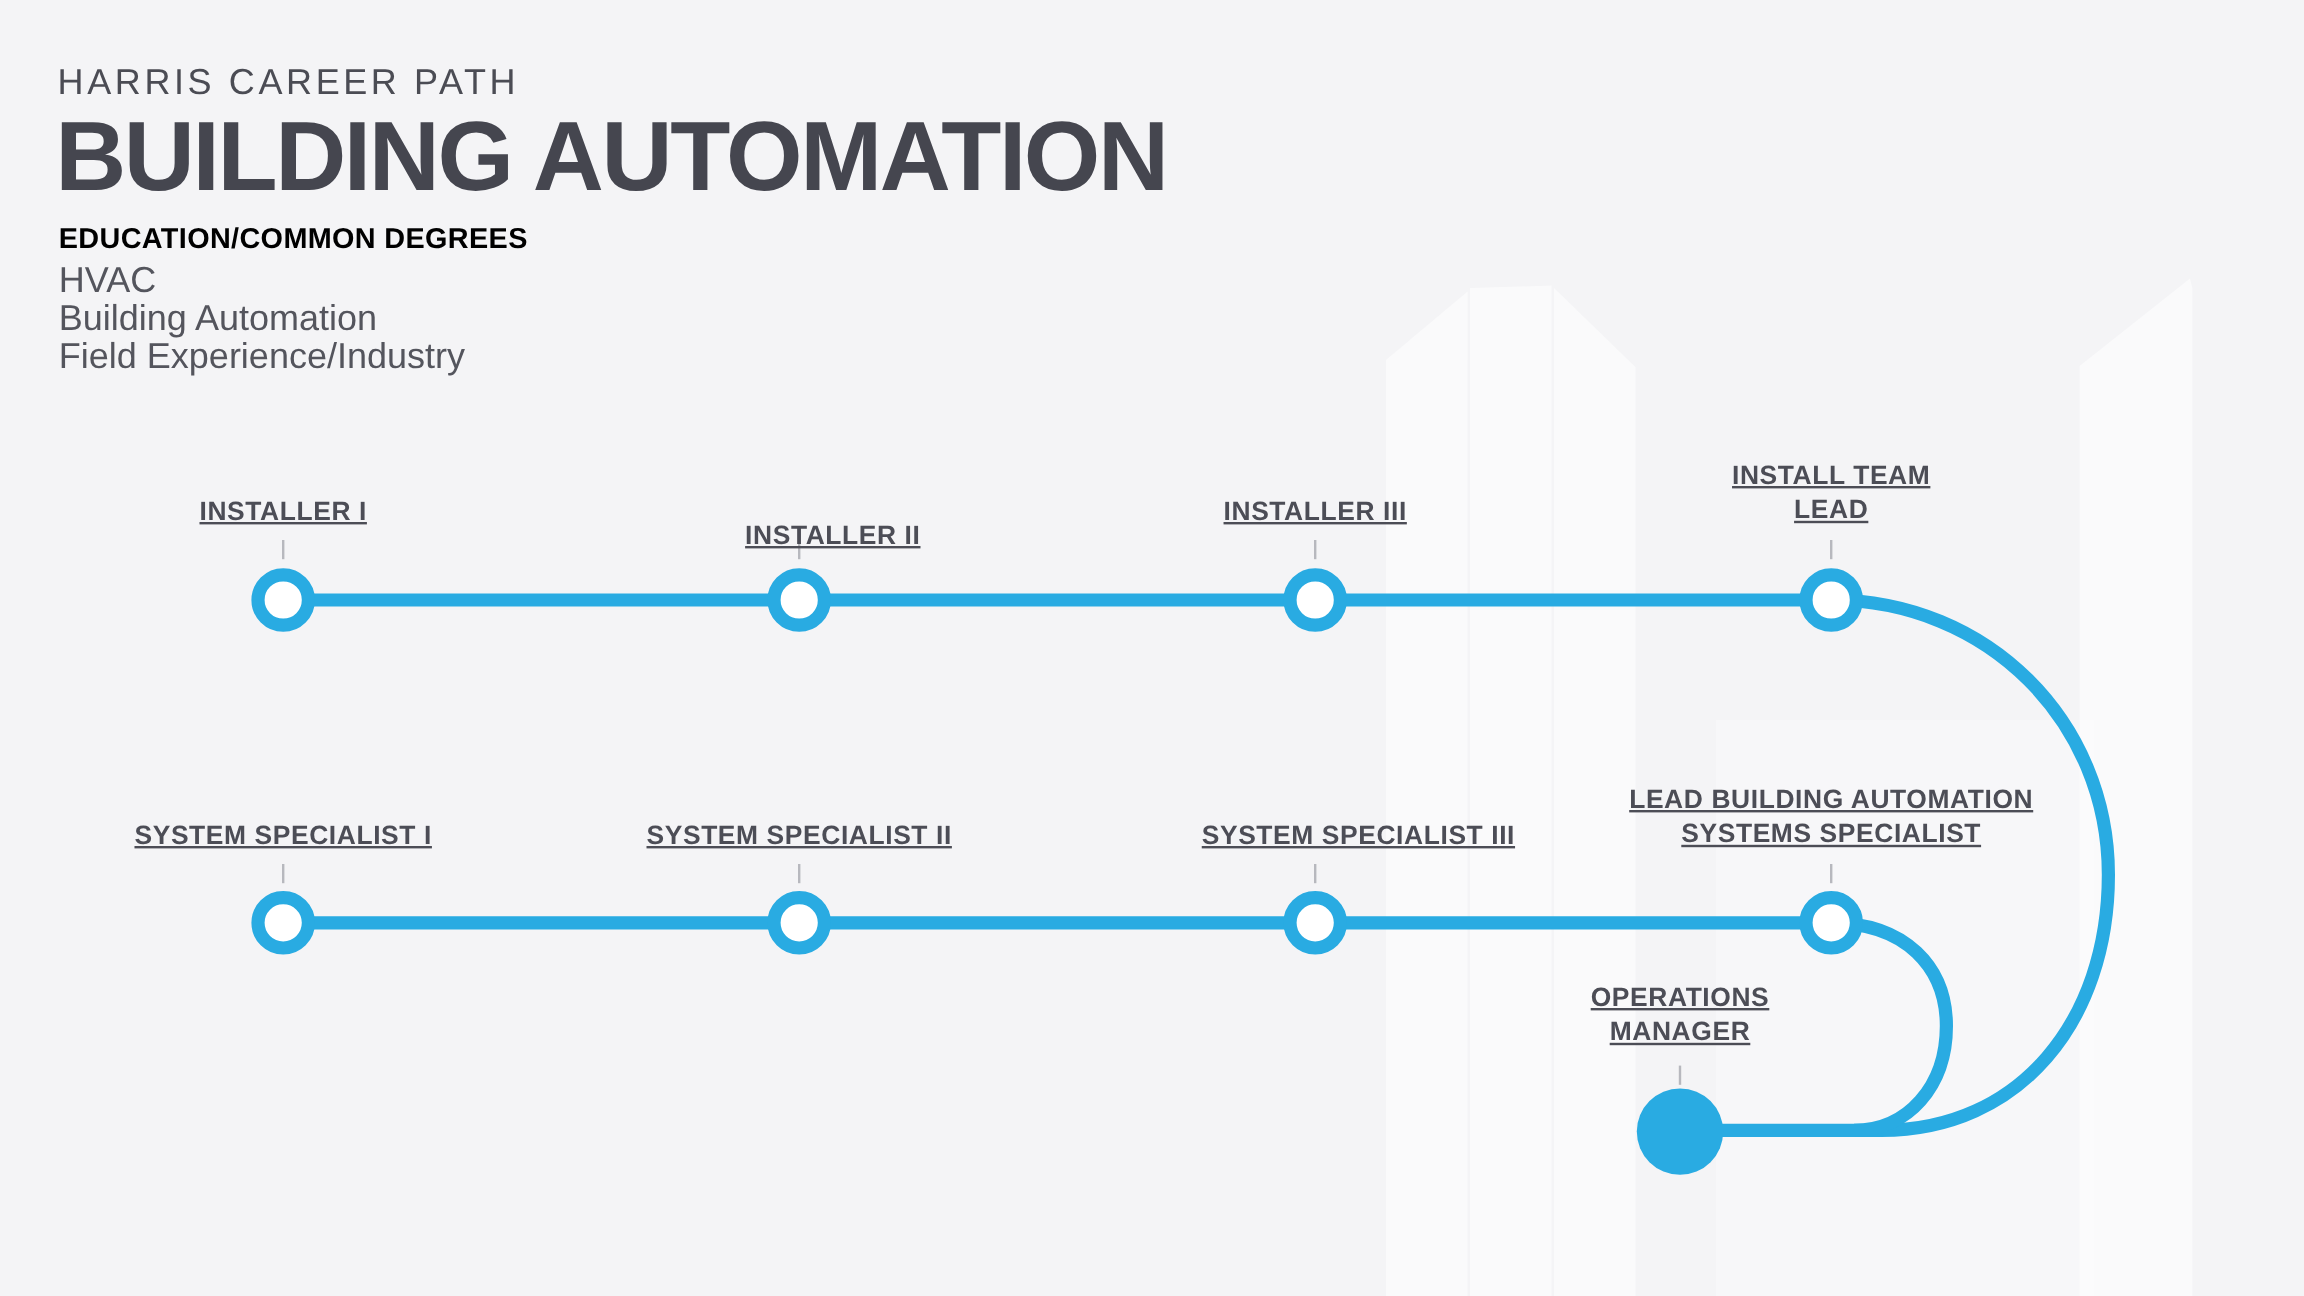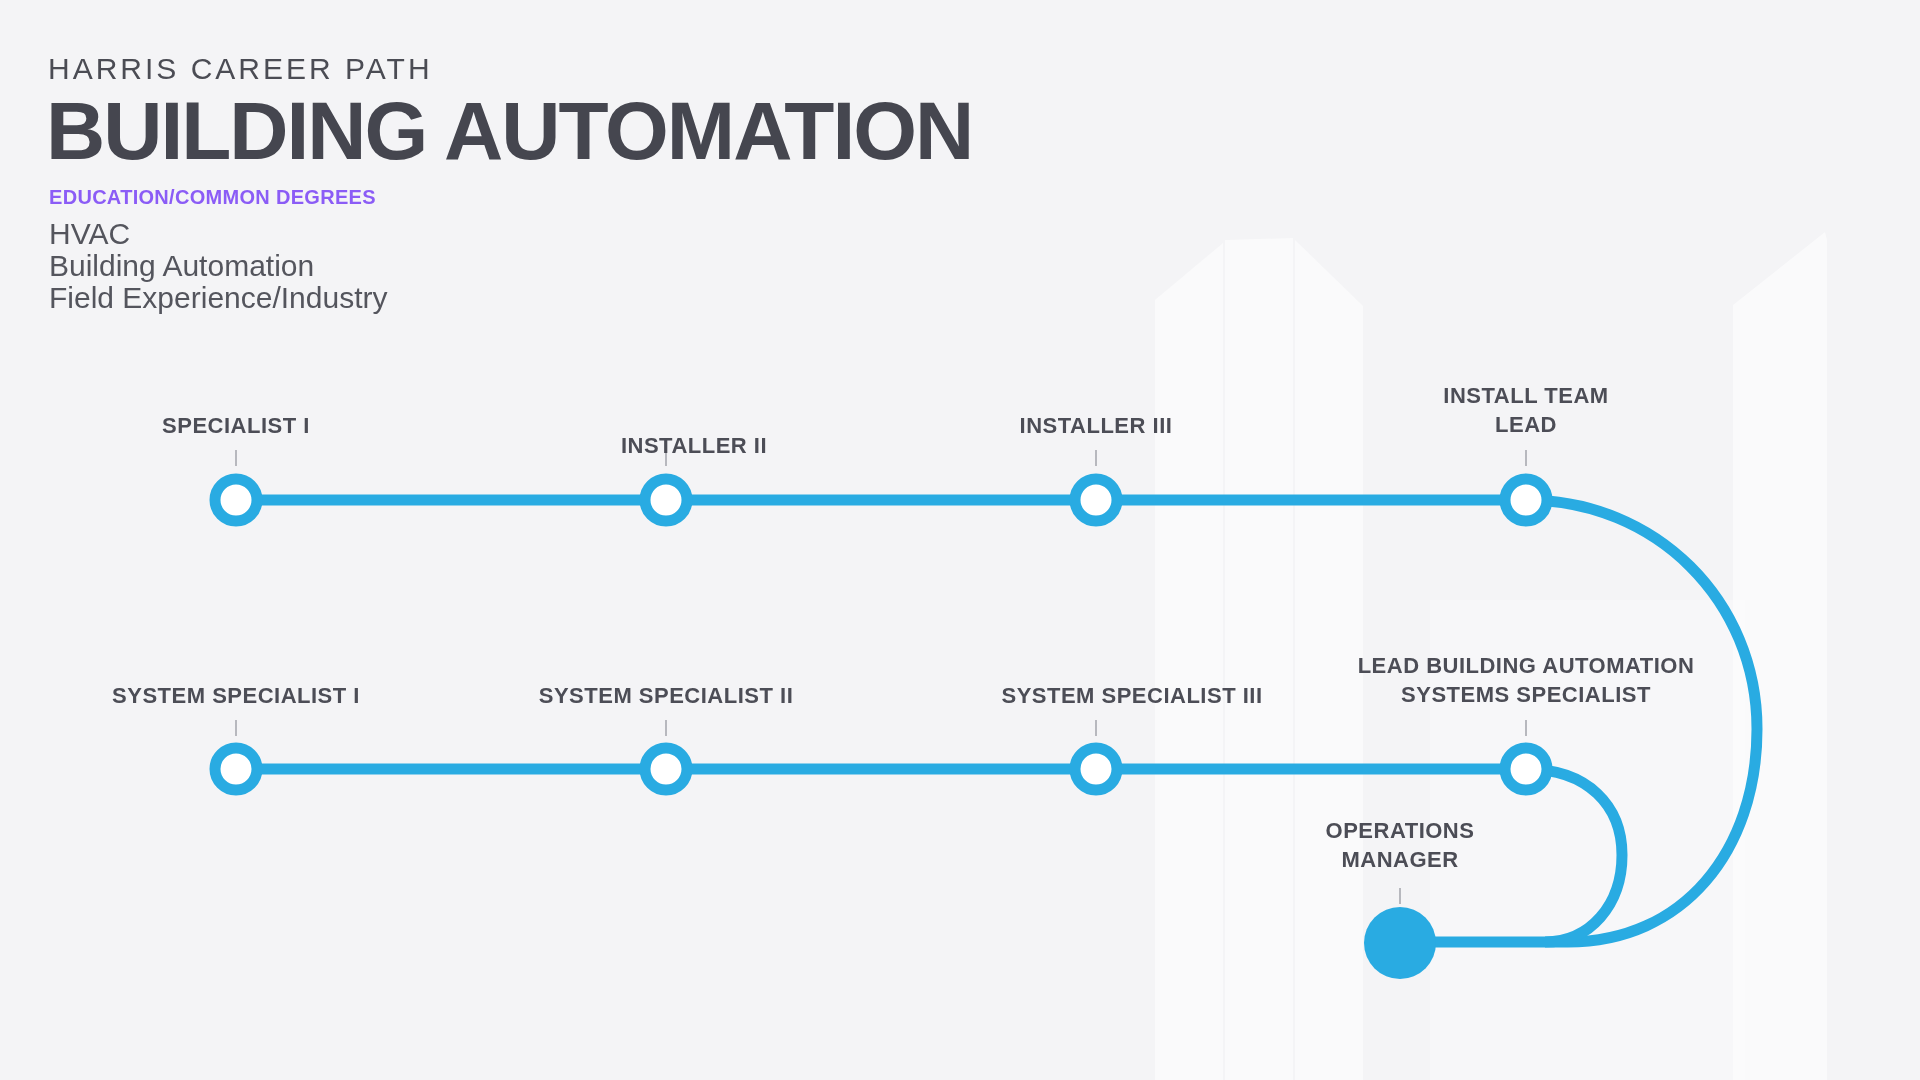--- a/index.html
+++ b/index.html
@@ -21,37 +21,37 @@
     font-size:30px;font-weight:400;letter-spacing:3px;
     color:#4b4c54;
   }
   .main-title{
     position:absolute;left:46px;top:84px;
     font-size:82px;font-weight:700;letter-spacing:-2px;
     color:#45464f;
   }
   .edu-heading{
     position:absolute;left:49px;top:186px;
-    font-size:20px;font-weight:700;letter-spacing:0.3px;
-    color:#8b5cf6;
+    font-size:24px;font-weight:700;letter-spacing:0.3px;
+    color:#000000;
   }
   .edu-items{
     position:absolute;left:49px;top:218px;
     font-size:30px;font-weight:400;line-height:32px;
     color:#54555d;
     white-space:pre-line;
   }
 
   
   .node-label{
     position:absolute;
     transform:translateX(-50%);
     font-size:22px;font-weight:700;letter-spacing:0.5px;
     line-height:29px;color:#4c4d56;
-    text-align:center;white-space:pre;
+    text-align:center;white-space:pre;text-decoration:underline;
   }
 </style>
 </head>
 <body>
 
 <div class="canvas">
 
   <svg class="diagram-svg" width="1920" height="1080" viewBox="0 0 1920 1080">
 
     <g>
@@ -94,21 +94,21 @@
     </g>
   </svg>
 
   <div class="eyebrow">HARRIS CAREER PATH</div>
   <div class="main-title">BUILDING AUTOMATION</div>
   <div class="edu-heading">EDUCATION/COMMON DEGREES</div>
   <div class="edu-items">HVAC
 Building Automation
 Field Experience/Industry</div>
 
-  <div class="node-label" style="left:236px;top:411px;">SPECIALIST I</div>
+  <div class="node-label" style="left:236px;top:411px;">INSTALLER I</div>
   <div class="node-label" style="left:694px;top:411px;margin-top:20px;">INSTALLER II</div>
   <div class="node-label" style="left:1096px;top:411px;">INSTALLER III</div>
   <div class="node-label" style="left:1526px;top:381px;">INSTALL TEAM
 LEAD</div>
 
   <div class="node-label" style="left:236px;top:681px;text-align:center;">SYSTEM SPECIALIST I</div>
   <div class="node-label" style="left:666px;top:681px;">SYSTEM SPECIALIST II</div>
   <div class="node-label" style="left:1132px;top:681px;">SYSTEM SPECIALIST III</div>
   <div class="node-label" style="left:1400px;top:816px;">OPERATIONS
 MANAGER</div>

